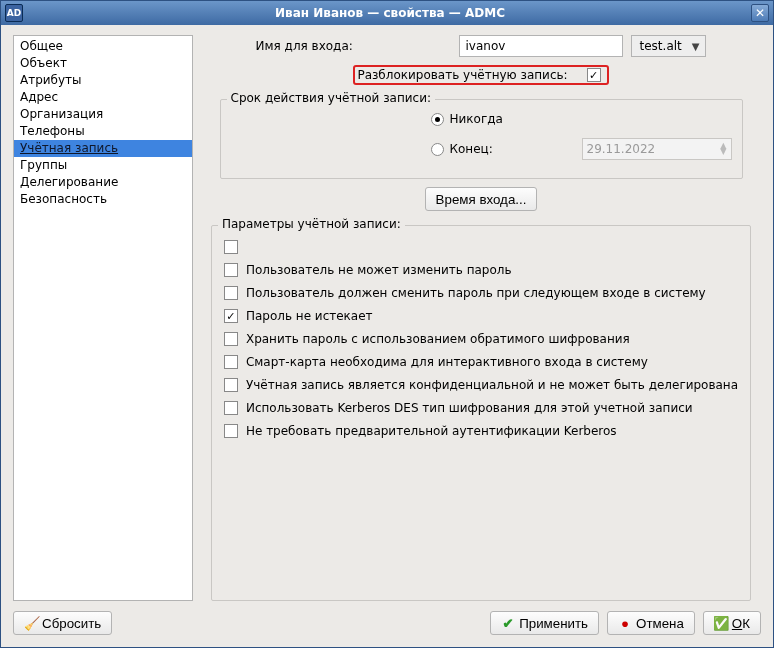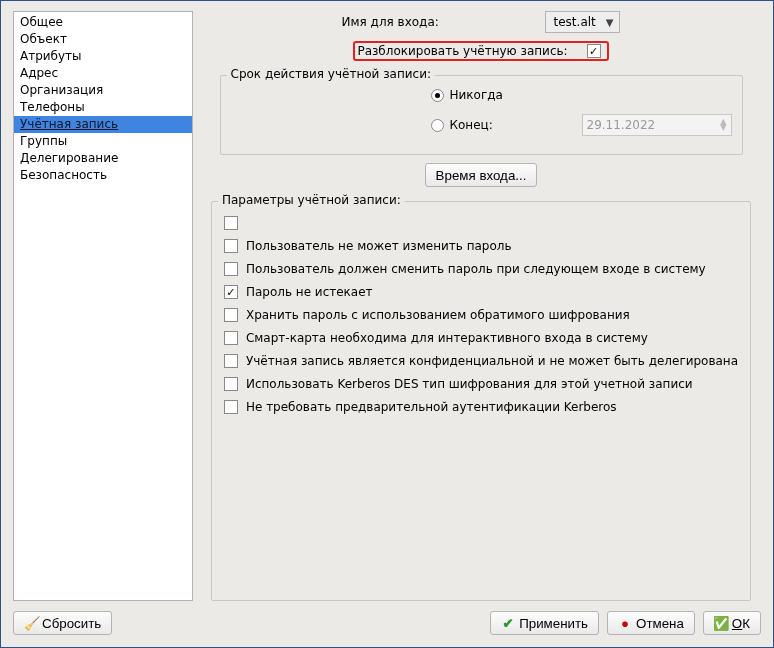--- a/index.html
+++ b/index.html
@@ -175,20 +175,25 @@
   .icn-cancel { color:#cc0000; }
   .icn-ok { color:#2a9a2a; }
   .underline-key { text-decoration: underline; }
   .expiry-inner { display:flex;flex-direction:column;gap:2px;padding-left:200px; }
   .expiry-inner .radio-label { width:70px; display:inline-block; }
 </style>
 </head>
 <body>
 
 <div class="window">
+  <div class="titlebar">
+    <div class="app-icon">AD</div>
+    <div class="title-text">Иван Иванов — свойства — ADMC</div>
+    <div class="close-btn">✕</div>
+  </div>
 
   <div class="outer-body">
     <div class="main-row">
 
       <div class="tab-list" id="tab-list">
           <div class="tab-item">Общее</div>
           <div class="tab-item">Объект</div>
           <div class="tab-item">Атрибуты</div>
           <div class="tab-item">Адрес</div>
           <div class="tab-item">Организация</div>
@@ -196,20 +201,21 @@
           <div class="tab-item selected">Учётная запись</div>
           <div class="tab-item">Группы</div>
           <div class="tab-item">Делегирование</div>
           <div class="tab-item">Безопасность</div>
         </div>
 
       <div class="content">
 
         <div class="row-login">
           <label>Имя для входа:</label>
+          <input class="text-input" type="text" value="ivanov" style="">
           <div class="domain-combo">
             <span>test.alt</span>
             <span class="arrow">▼</span>
           </div>
         </div>
 
         <div>
           <div class="unlock-row">
             <span>Разблокировать учётную запись:</span>
             <span id="unlock-chk" class="chk checked"></span>

